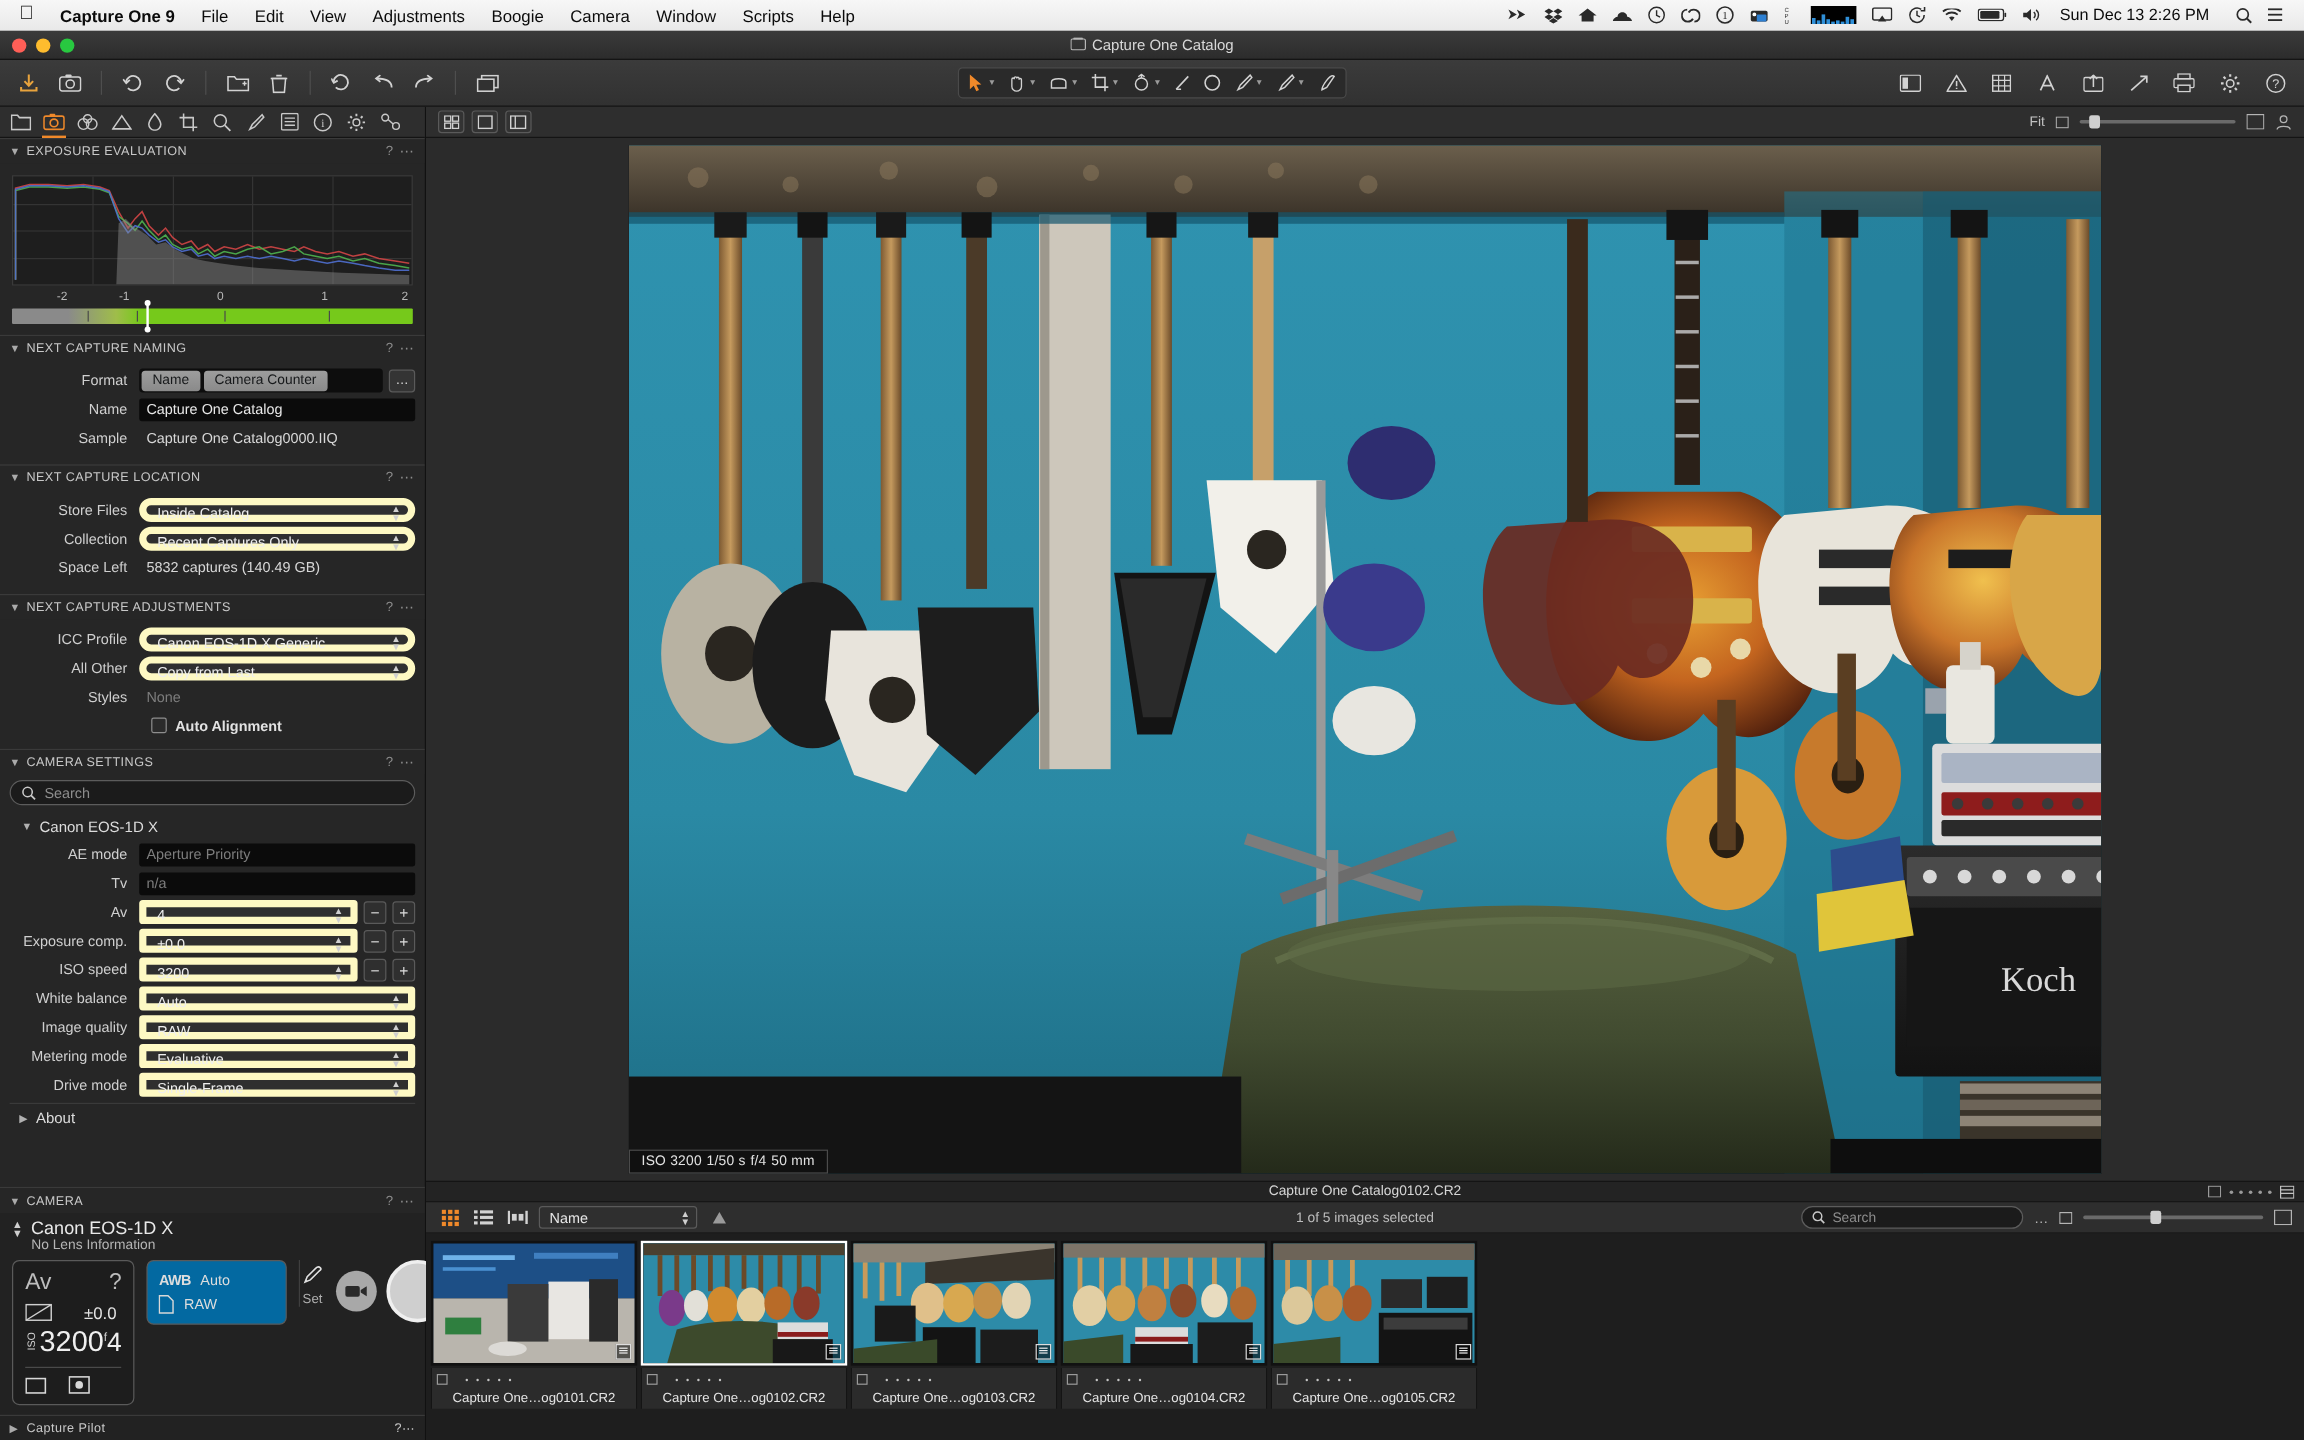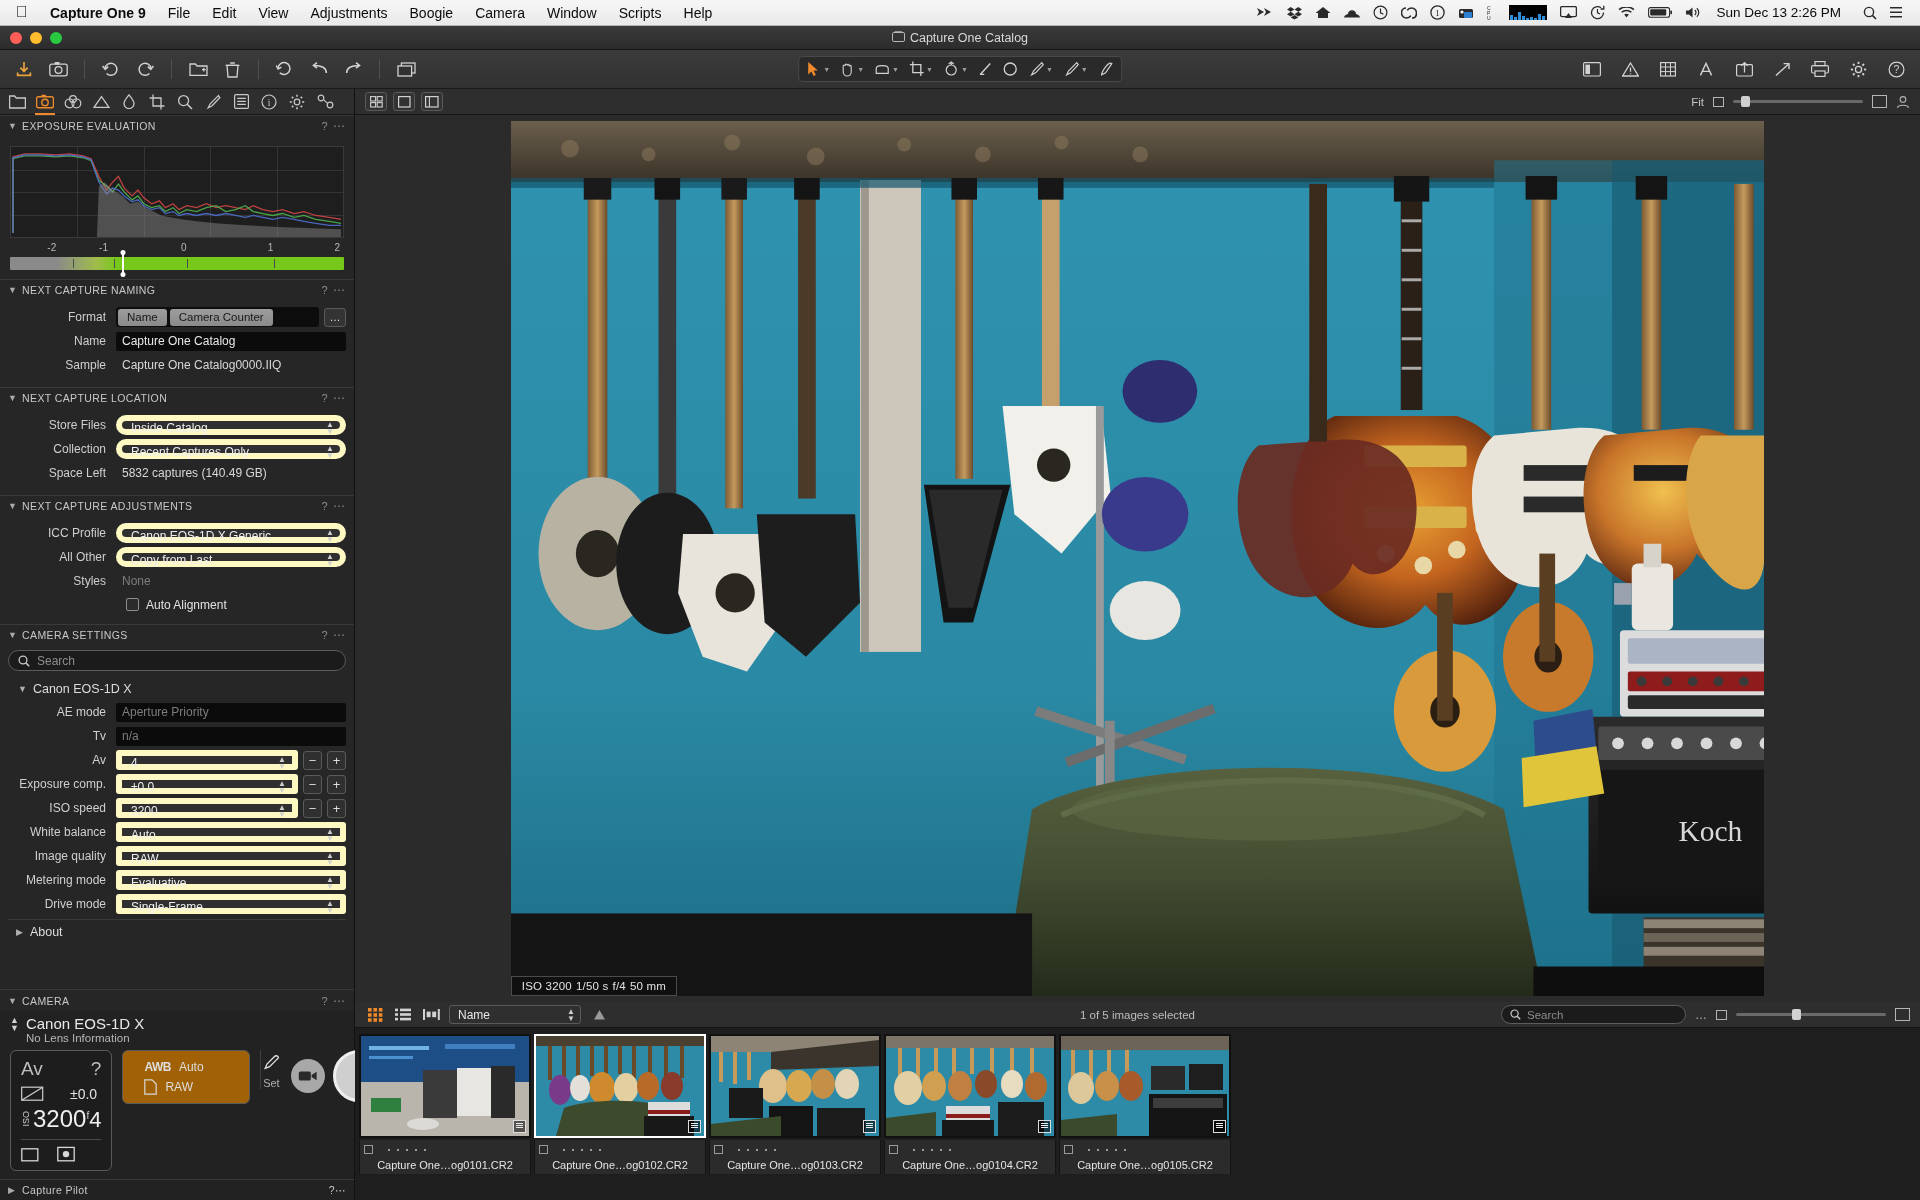--- a/index.html
+++ b/index.html
@@ -144,21 +144,21 @@
   }
   .dots-btn {
     width: 22px; height: 19px; border: 1px solid #5a5a5a; border-radius: 3px; background: #343434;
     color: #ddd; font-size: 11px; display: flex; align-items: center; justify-content: center; flex:none;
   }
   .step {
     width: 19px; height: 19px; border: 1px solid #5a5a5a; border-radius: 3px; background: #2f2f2f;
     color: #ddd; font-size: 13px; display: flex; align-items: center; justify-content: center; flex:none;
   }
   .static-val { font-size: 12px; color: #d8d8d8; padding-left: 6px; }
-  .checkrow { display: flex; align-items: center; gap: 7px; padding-left: 118px; height: 21px; }
+  .checkrow { display: flex; align-items: center; gap: 7px; padding-left: 118px; height: 21px; font-weight: bold; }
   .cbox { width: 13px; height: 13px; border: 1px solid #8e8e8e; border-radius: 2px; background: #2b2b2b; }
   .checkrow span { font-size: 12px; color: #e2e2e2; }
 
   .search-box {
     margin: 5px 8px 8px 8px; height: 21px; background: #1b1b1b; border: 1px solid #5c5c5c;
     border-radius: 11px; display: flex; align-items: center; gap: 7px; padding: 0 9px;
     font-size: 12px; color: #8d8d8d;
   }
   .tree-hdr { display: flex; align-items: center; gap: 6px; font-size: 12.5px; color: #dcdcdc; padding: 3px 0 5px 10px;}
   .tree-hdr .tw { font-size: 9px; color: #b0b0b0; }
@@ -179,21 +179,21 @@
   .cb-av { font-size: 19px; color: #bdbdbd; }
   .cb-q { font-size: 19px; color: #bdbdbd; }
   .cb-r2 { display: flex; align-items: center; gap: 22px; margin-top: 4px;}
   .cb-r2 .expv { font-size: 14px; color: #e2e2e2; }
   .cb-r3 { display: flex; align-items: baseline; justify-content: space-between; margin-top: 2px; }
   .cb-iso { font-size: 24px; color: #efefef; display:flex; align-items:baseline; gap:2px;}
   .cb-iso small { font-size: 9px; color: #cfcfcf; writing-mode: vertical-rl; transform: rotate(180deg); letter-spacing:0px;}
   .cb-f { font-size: 22px; color: #efefef; }
   .cb-f sup { font-size: 10px; color: #cfcfcf; }
   .cb-r4 { display: flex; gap: 14px; align-items: center; border-top: 1px solid #4a4a4a; margin-top: 6px; padding-top: 6px; }
-  .wb-box { width: 128px; border: 1px solid #5a5a5a; border-radius: 6px; padding: 6px 21px; background:#a16207;}
+  .wb-box { width: 117px; border: 1px solid #5a5a5a; border-radius: 6px; padding: 6px 9px; background:#0369a1;}
   .wb-line { display: flex; align-items: center; gap: 8px; font-size: 12px; color: #ddd; height: 20px;}
   .wb-line b { font-weight: bold; letter-spacing:-.5px; }
   .eyed-box {
     width: 44px; border-left: 1px solid #3f3f3f; display: flex; flex-direction: column; align-items: center;
     gap: 3px; padding-top: 4px;
   }
   .eyed-box span { font-size: 11px; color: #b0b0b0; }
   .shutter-wrap { margin-left: auto; display: flex; align-items: center; gap: 8px; padding-right: 4px;}
   .live-btn { width: 34px; height: 34px; border-radius: 50%; background: #a8a8a8; display:flex; align-items:center; justify-content:center;}
   .shutter-btn { width: 52px; height: 52px; border-radius: 50%; background: #cfcfcf; border: 3px solid #efefef; }
@@ -1298,20 +1298,39 @@
           </div>
           <div class="exif-chip">
             <span>ISO 3200</span>
             <span>1/50 s</span>
             <span>f/4</span>
             <span>50 mm</span>
           </div>
         </div>
       </div>
 
+      <div class="viewer-status">
+        <span>Capture One Catalog0102.CR2</span>
+        <span class="vs-right">
+          <svg width="11" height="10" viewBox="0 0 11 10">
+              <rect x="0.5" y="0.5" width="10" height="9" fill="none" stroke="#9a9a9a" stroke-width="1"></rect>
+            </svg>
+          <span class="vs-dots">
+              <i></i>
+              <i></i>
+              <i></i>
+              <i></i>
+              <i></i>
+            </span>
+          <svg width="12" height="11" viewBox="0 0 12 11">
+              <rect x="0.5" y="0.5" width="11" height="10" fill="none" stroke="#c2c2c2" stroke-width="1"></rect>
+              <path d="M0.5 3.5 L11.5 3.5 M0.5 6.5 L11.5 6.5" stroke="#c2c2c2" stroke-width="1"></path>
+            </svg>
+        </span>
+      </div>
 
       <div class="browser-bar">
         <div class="bb-icon">
             <svg width="15" height="14" viewBox="0 0 15 14">
               <g fill="#f0892a">
                 <rect x="0" y="0" width="3.6" height="3.6"></rect>
                 <rect x="5.4" y="0" width="3.6" height="3.6"></rect>
                 <rect x="10.8" y="0" width="3.6" height="3.6"></rect>
                 <rect x="0" y="5.2" width="3.6" height="3.6"></rect>
                 <rect x="5.4" y="5.2" width="3.6" height="3.6"></rect>

